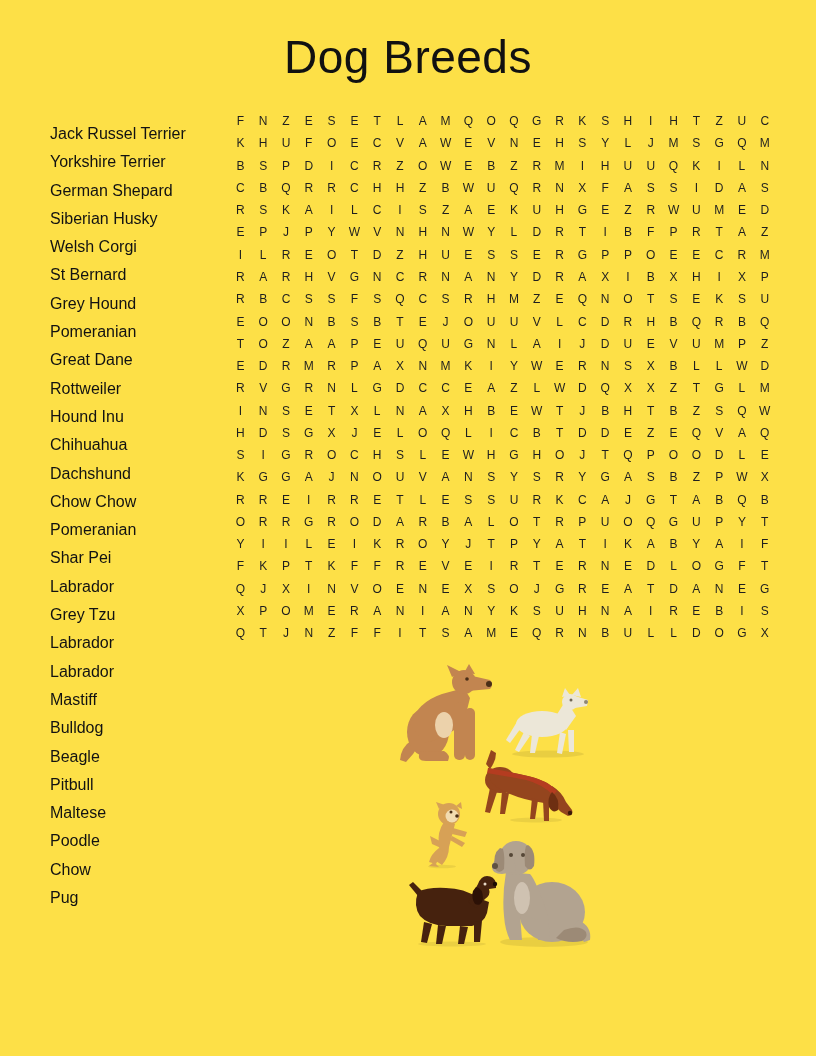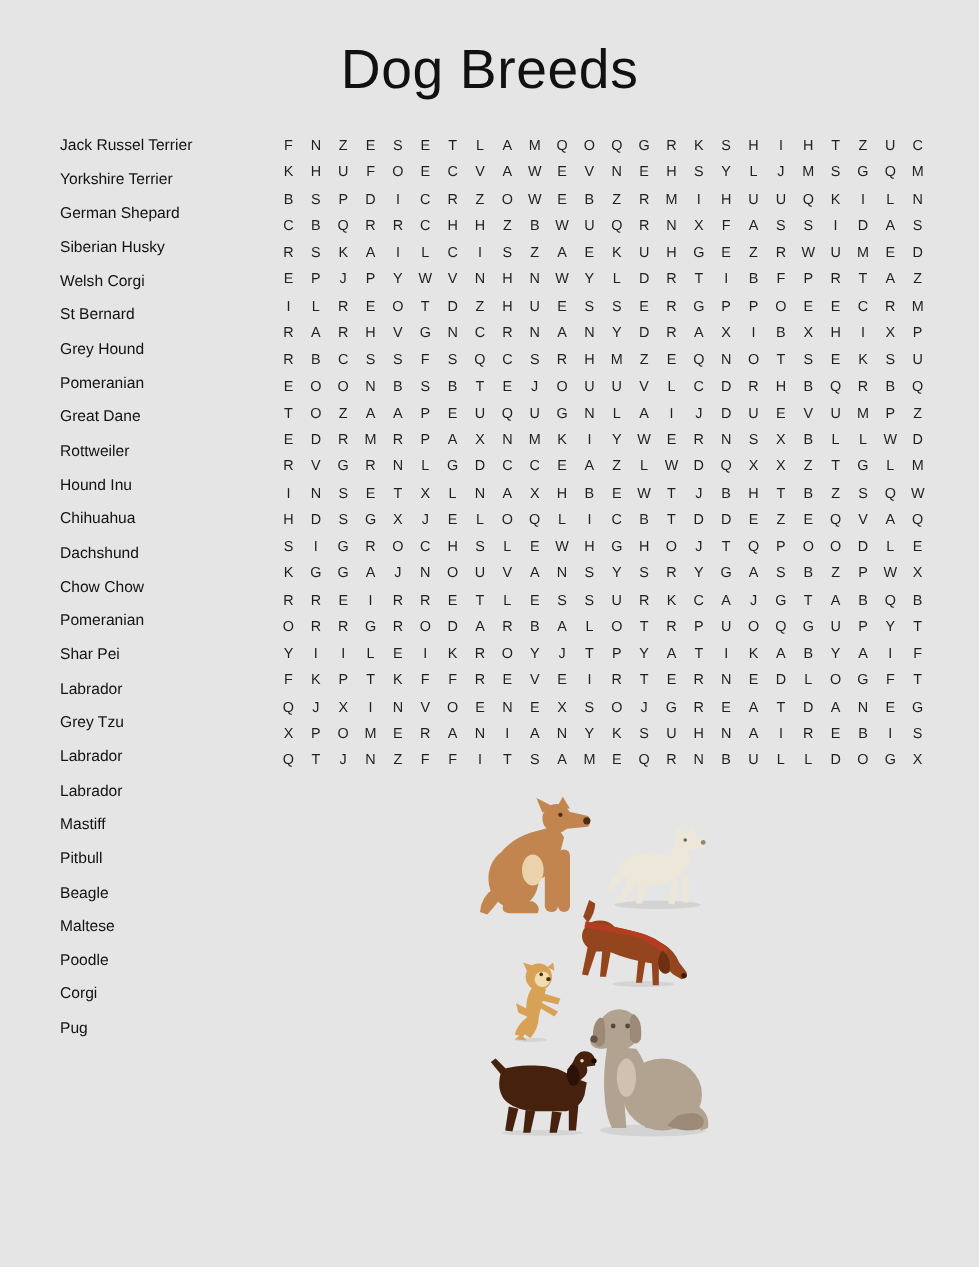--- a/index.html
+++ b/index.html
@@ -1,26 +1,26 @@
 <!DOCTYPE html>
 <html><head>
 <meta charset="utf-8">
 <style>
   html,body{margin:0;padding:0;background:#ffffff;}
   .page{
-    position:relative;width:816px;height:1056px;background:#e5e5e5;
+    position:relative;width:816px;height:1056px;background:#fde047;
     font-family:"Liberation Sans","DejaVu Sans",sans-serif;overflow:hidden;color:#161616;
   }
   .title{
     position:absolute;top:30px;left:0;width:100%;text-align:center;margin:0;
     font-size:46px;font-weight:400;letter-spacing:0.5px;color:#111;
   }
   .word-list{
-    position:absolute;left:50px;top:107px;margin:0;padding:0;list-style:none;
-    font-size:13px;color:#121212;
+    position:absolute;left:50px;top:120px;margin:0;padding:0;list-style:none;
+    font-size:16px;color:#121212;
   }
   .word-list li{height:28.3px;line-height:28.3px;white-space:nowrap;}
   .grid{
     position:absolute;left:229px;top:110px;
     display:grid;grid-template-columns:repeat(24,22.8px);grid-auto-rows:22.27px;
     font-size:12px;font-weight:400;color:#1f1f1f;
   }
   .grid .cell{display:flex;align-items:center;justify-content:center;}
   .dog{position:absolute;}
   .dog svg{display:block;overflow:visible;width:100%;height:100%;}
@@ -47,25 +47,26 @@
       <li>Chihuahua</li>
       <li>Dachshund</li>
       <li>Chow Chow</li>
       <li>Pomeranian</li>
       <li>Shar Pei</li>
       <li>Labrador</li>
       <li>Grey Tzu</li>
       <li>Labrador</li>
       <li>Labrador</li>
       <li>Mastiff</li>
+      <li>Bulldog</li>
+      <li>Beagle</li>
       <li>Pitbull</li>
-      <li>Beagle</li>
       <li>Maltese</li>
       <li>Poodle</li>
-      <li>Corgi</li>
+      <li>Chow</li>
       <li>Pug</li>
     </ul>
 
   <div class="grid">
       <span class="cell">F</span>
       <span class="cell">N</span>
       <span class="cell">Z</span>
       <span class="cell">E</span>
       <span class="cell">S</span>
       <span class="cell">E</span>

